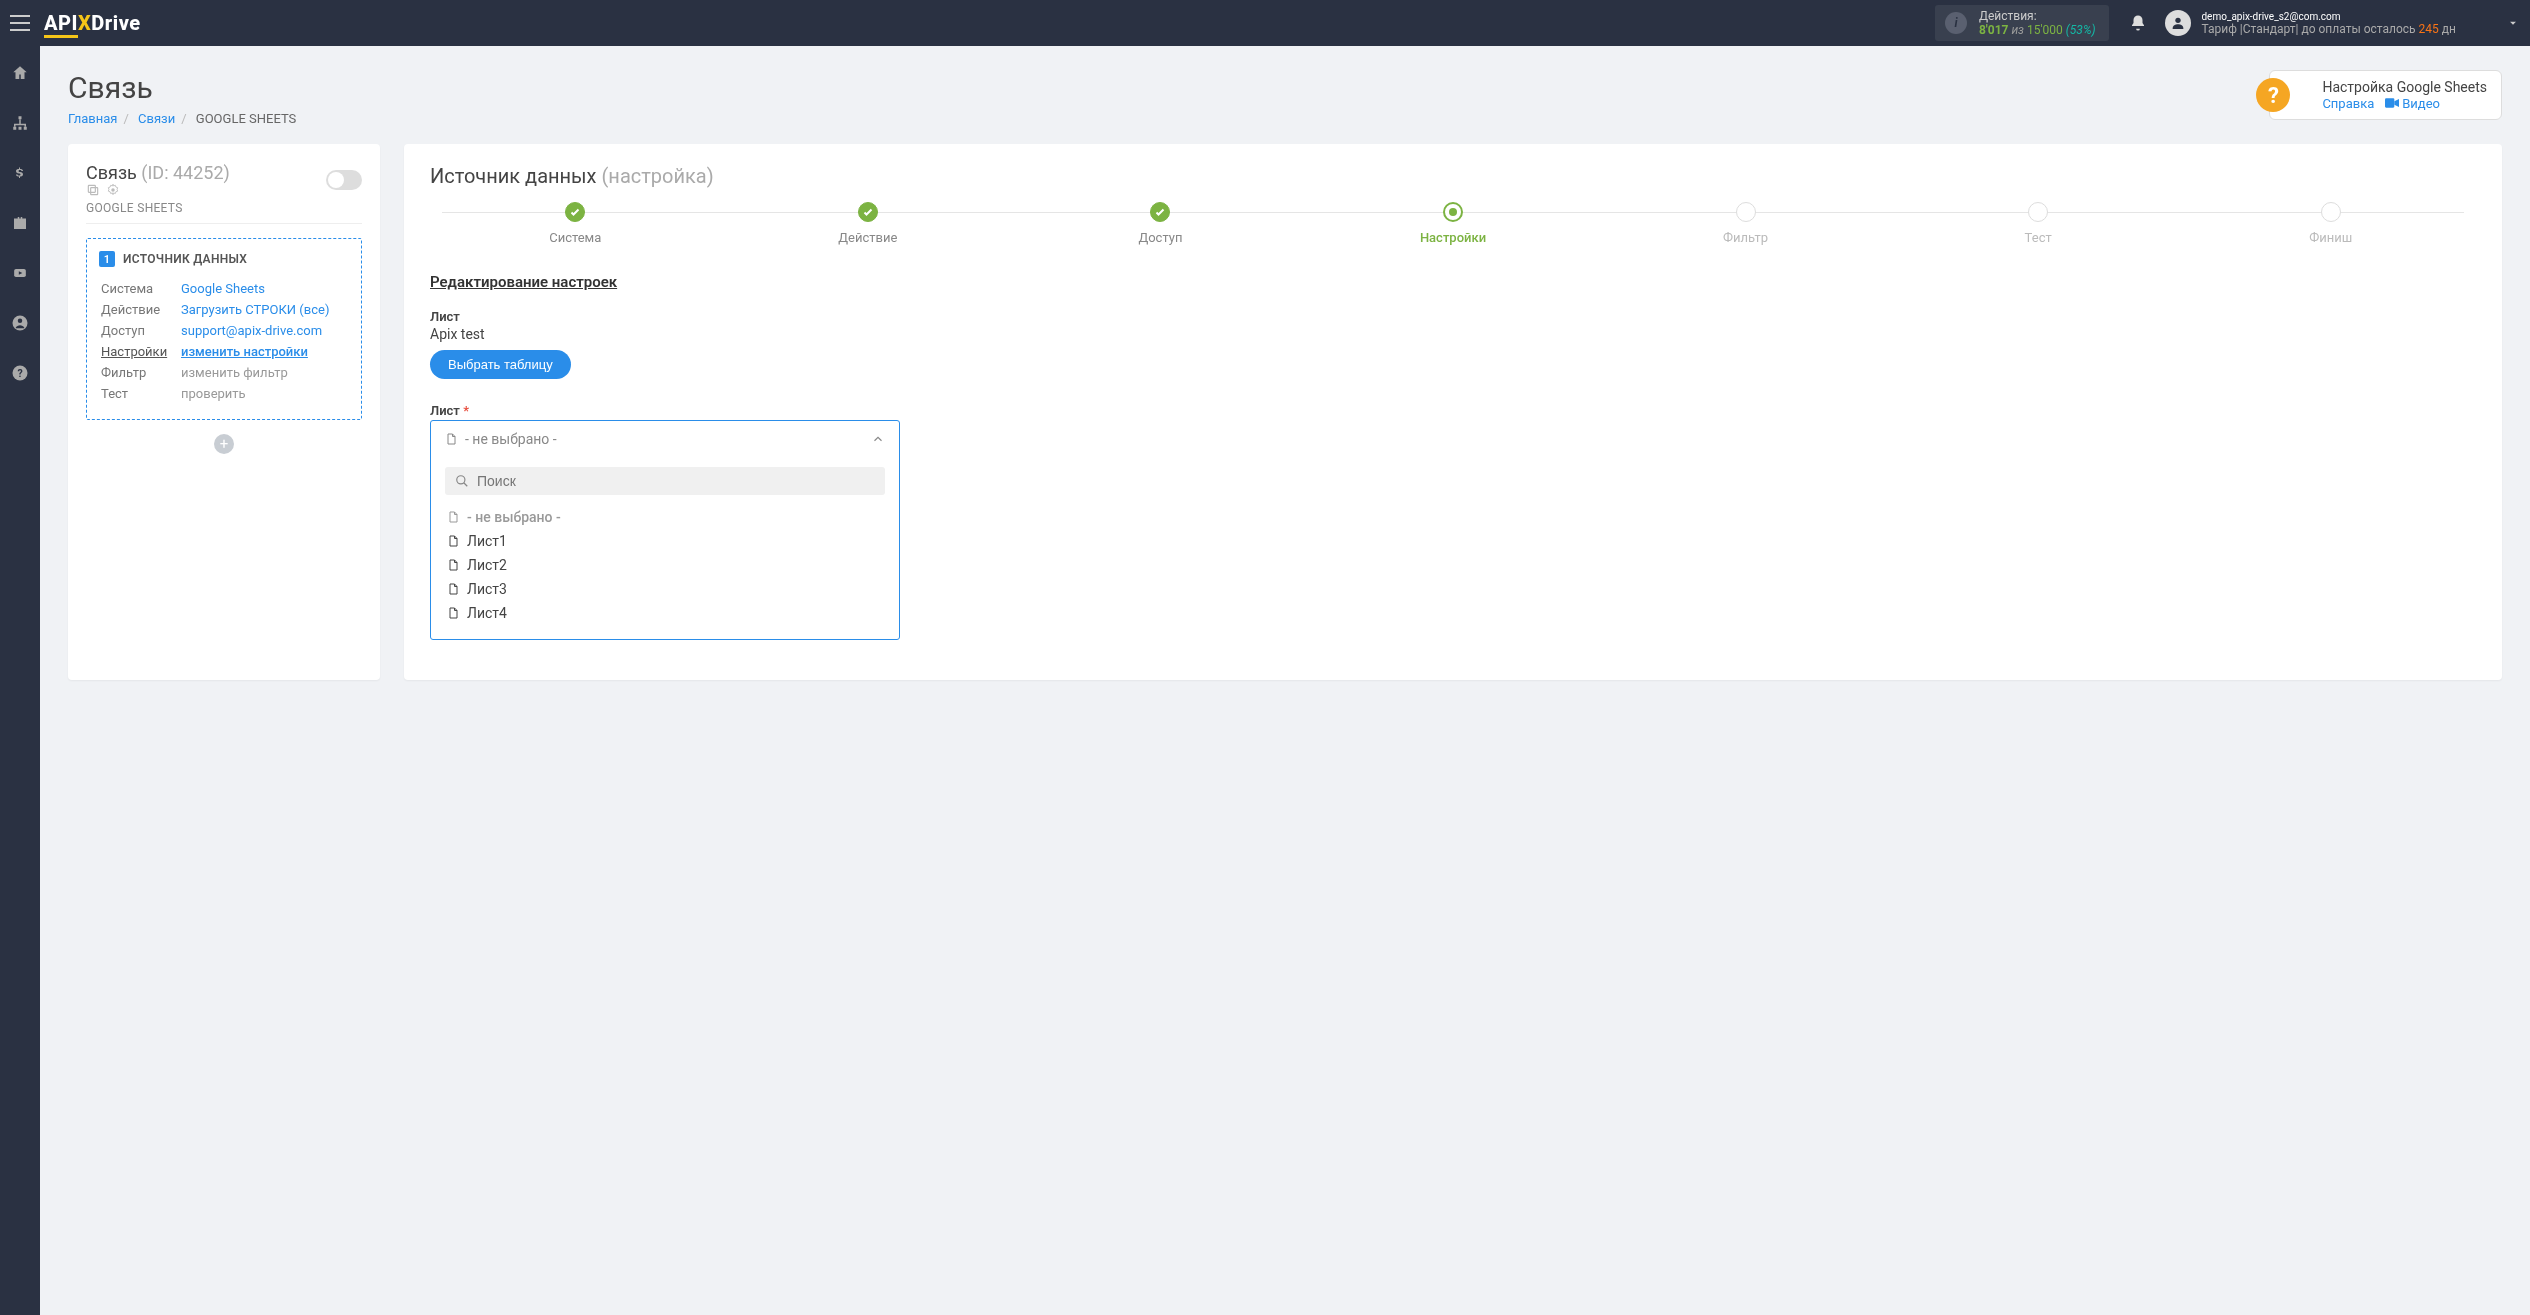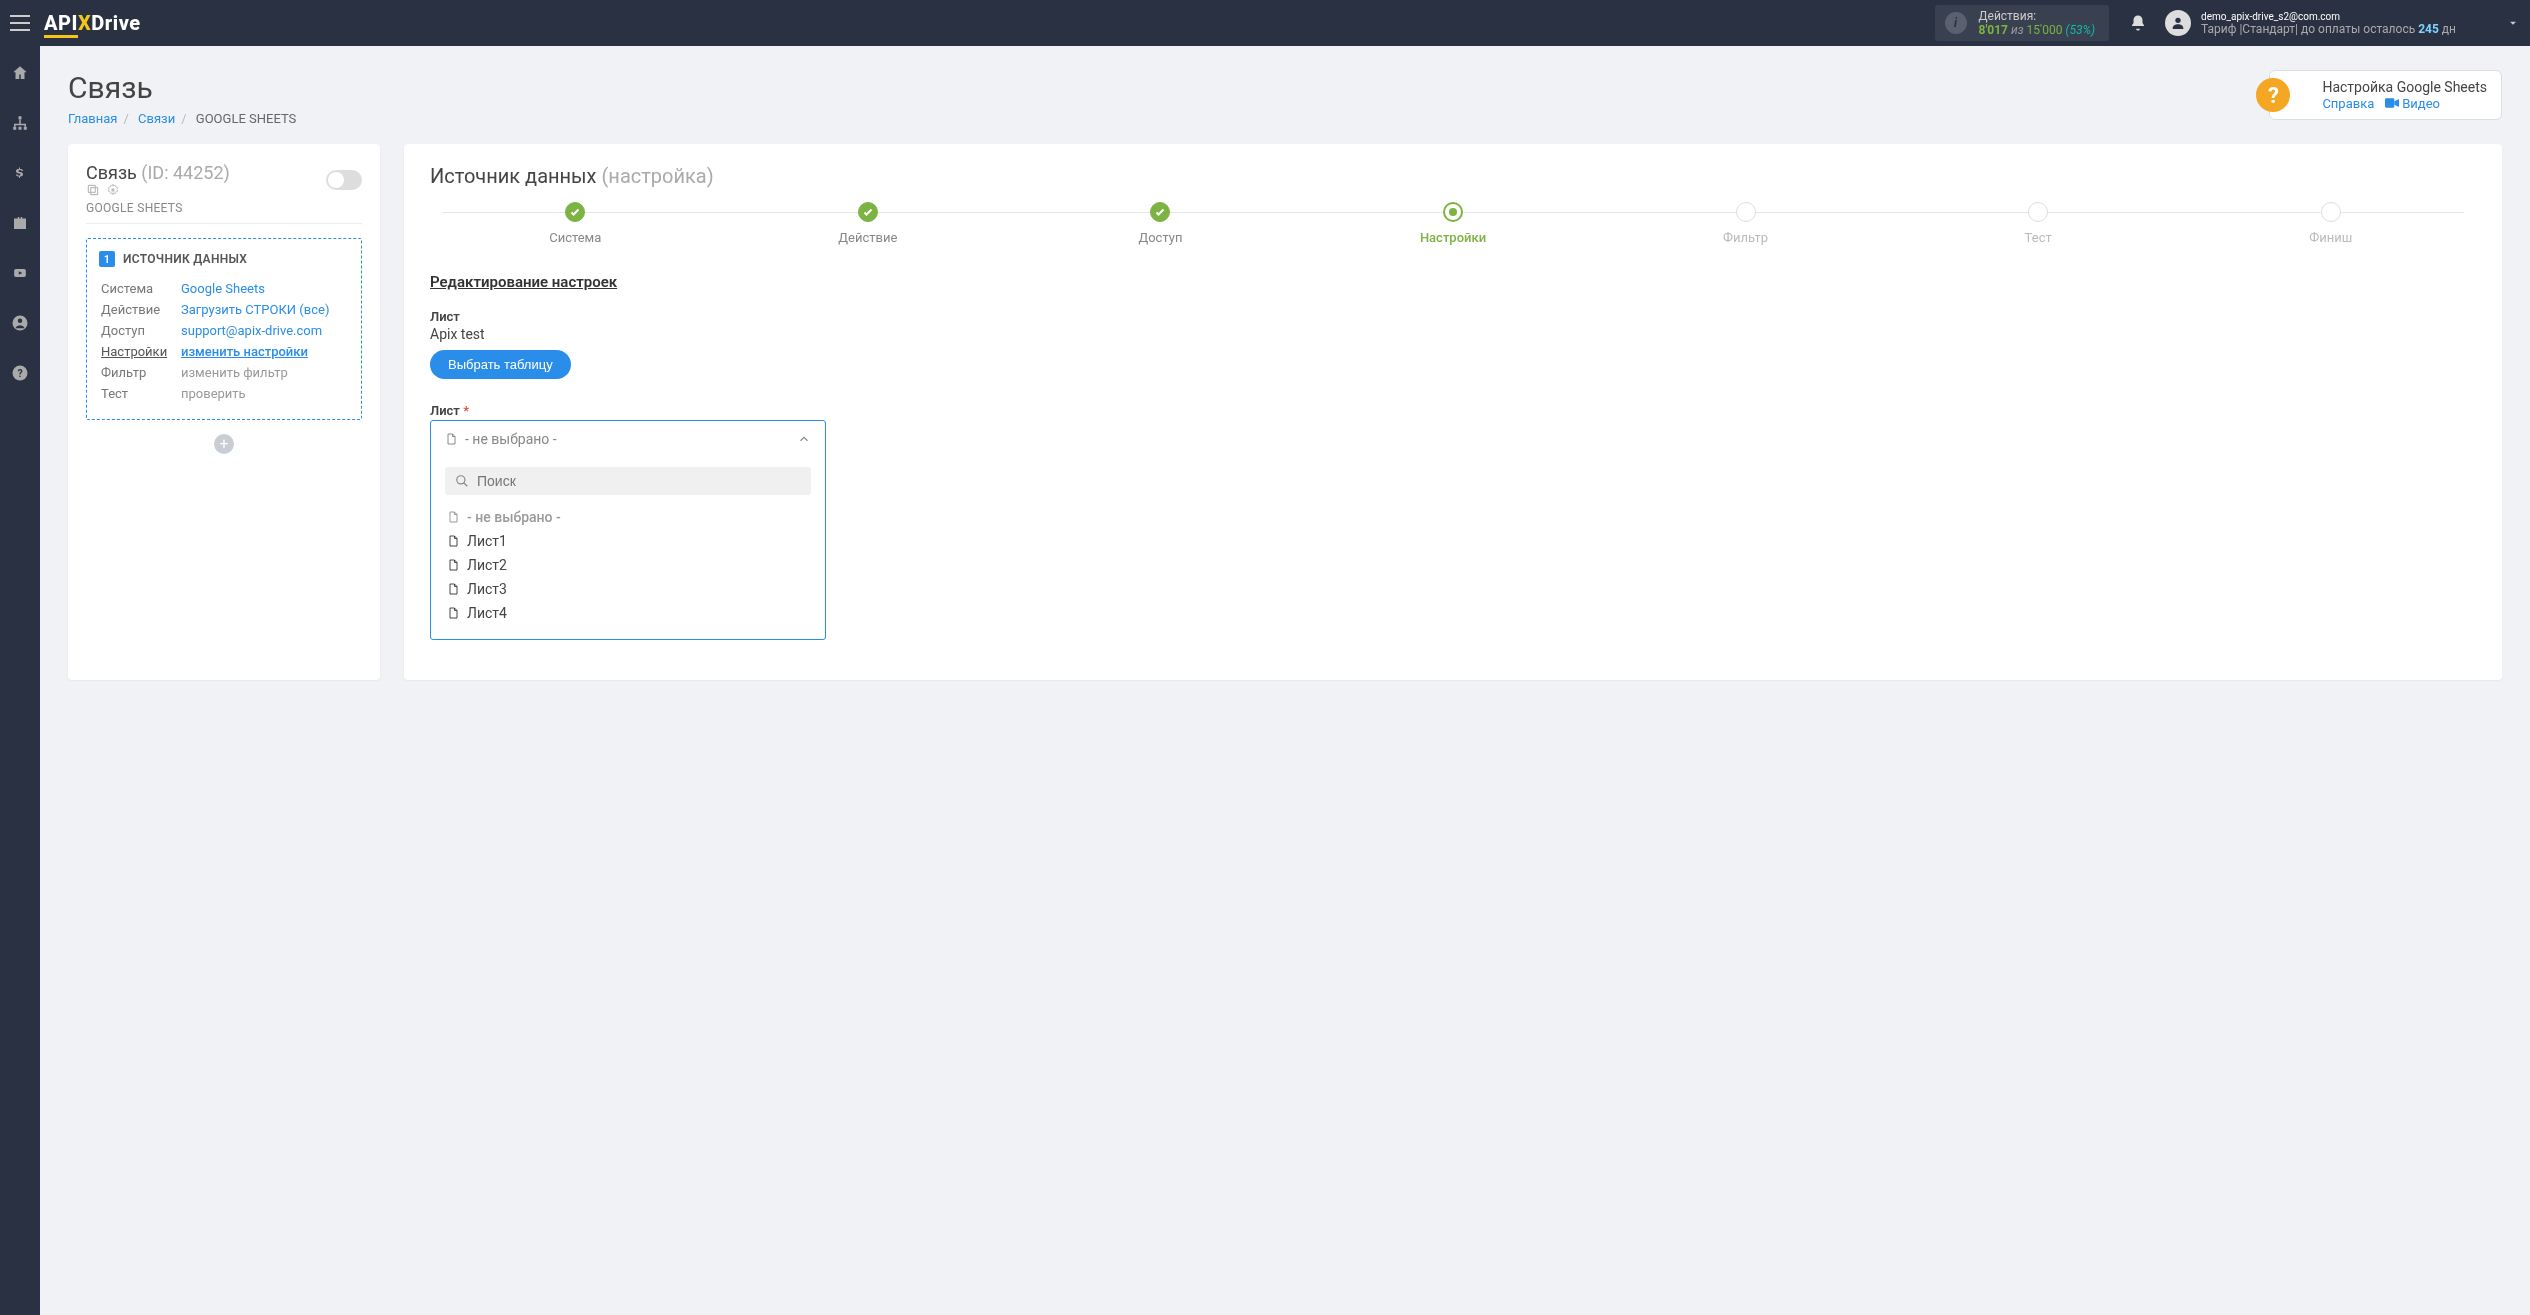--- a/index.html
+++ b/index.html
@@ -17,21 +17,21 @@
 .actions-box .line1 { color: #ccc; }
 .actions-box .num1 { color: #7cb342; font-weight: 700; }
 .actions-box .sep { color: #999; font-style: italic; }
 .actions-box .num2 { color: #7cb342; }
 .actions-box .pct { color: #14b8a6; font-style: italic; text-align: center; }
 .bell { margin-right: 18px; color: #ddd; cursor: pointer; }
 .user-block { display: flex; align-items: center; gap: 10px; cursor: pointer; }
 .avatar { width: 26px; height: 26px; border-radius: 50%; background: #ddd; display: flex; align-items: center; justify-content: center; color: #2a3142; }
 .user-text .email { font-size: 10px; color: #fff; }
 .user-text .tariff { font-size: 12px; color: #aaa; }
-.user-text .tariff b { color: #7dd3fc; font-weight: 700; }
+.user-text .tariff b { color: #f97316; font-weight: 400; }
 .chevd { margin-left: 40px; color: #ccc; }
 .layout { display: flex; min-height: calc(100vh - 46px); }
 .sidenav { width: 40px; background: #2a3142; padding-top: 10px; display: flex; flex-direction: column; align-items: center; gap: 16px; }
 .sidenav .nav-ico { width: 40px; height: 34px; display: flex; align-items: center; justify-content: center; color: #aaa; cursor: pointer; }
 .main { flex: 1; padding: 24px 28px; position: relative; }
 .page-title { font-size: 30px; font-weight: 400; color: #444; margin-bottom: 6px; }
 .breadcrumb { font-size: 13px; color: #888; margin-bottom: 18px; }
 .breadcrumb a { color: #2a8de9; text-decoration: none; }
 .breadcrumb .sep2 { color: #bbb; margin: 0 6px; }
 .breadcrumb .cur { color: #666; }
@@ -72,21 +72,21 @@
 .step.active .dot { border: 2px solid #7cb342; }
 .step.active .dot::after { content: ""; width: 8px; height: 8px; border-radius: 50%; background: #7cb342; }
 .step .lbl { font-size: 13px; margin-top: 8px; color: #bbb; }
 .step.done .lbl { color: #888; }
 .step.active .lbl { color: #7cb342; font-weight: 500; }
 .sec-title { font-size: 15px; font-weight: 600; text-decoration: underline; color: #333; margin-bottom: 18px; margin-top: 12px; }
 .fld-label { font-size: 13px; font-weight: 600; color: #444; margin-bottom: 2px; }
 .fld-val { font-size: 14px; color: #444; margin-bottom: 8px; }
 .btn-blue { background: #2a8de9; color: #fff; border: none; border-radius: 16px; padding: 7px 18px; font-size: 13px; cursor: pointer; margin-bottom: 24px; }
 .fld-label .req { color: #e74c3c; }
-.dd { width: 396px; border: 1.5px solid #2a8de9; border-radius: 3px; background: #fff; }
+.dd { width: 470px; border: 1.5px solid #2a8de9; border-radius: 3px; background: #fff; }
 .dd-head { display: flex; align-items: center; justify-content: space-between; padding: 10px 14px; cursor: pointer; }
 .dd-head .lh { display: flex; align-items: center; gap: 8px; color: #888; font-size: 14px; }
 .dd-body { padding: 10px 14px 14px; }
 .dd-search { background: #f0f0f0; border-radius: 3px; display: flex; align-items: center; gap: 8px; padding: 6px 10px; margin-bottom: 10px; }
 .dd-search input { flex: 1; border: none; background: transparent; outline: none; font-size: 14px; color: #666; }
 .dd-item { display: flex; align-items: center; gap: 8px; padding: 4px 2px; font-size: 14px; color: #444; cursor: pointer; }
 .dd-item.muted { color: #999; font-weight: 500; }
 svg { display: block; }
 </style>
 </head>

